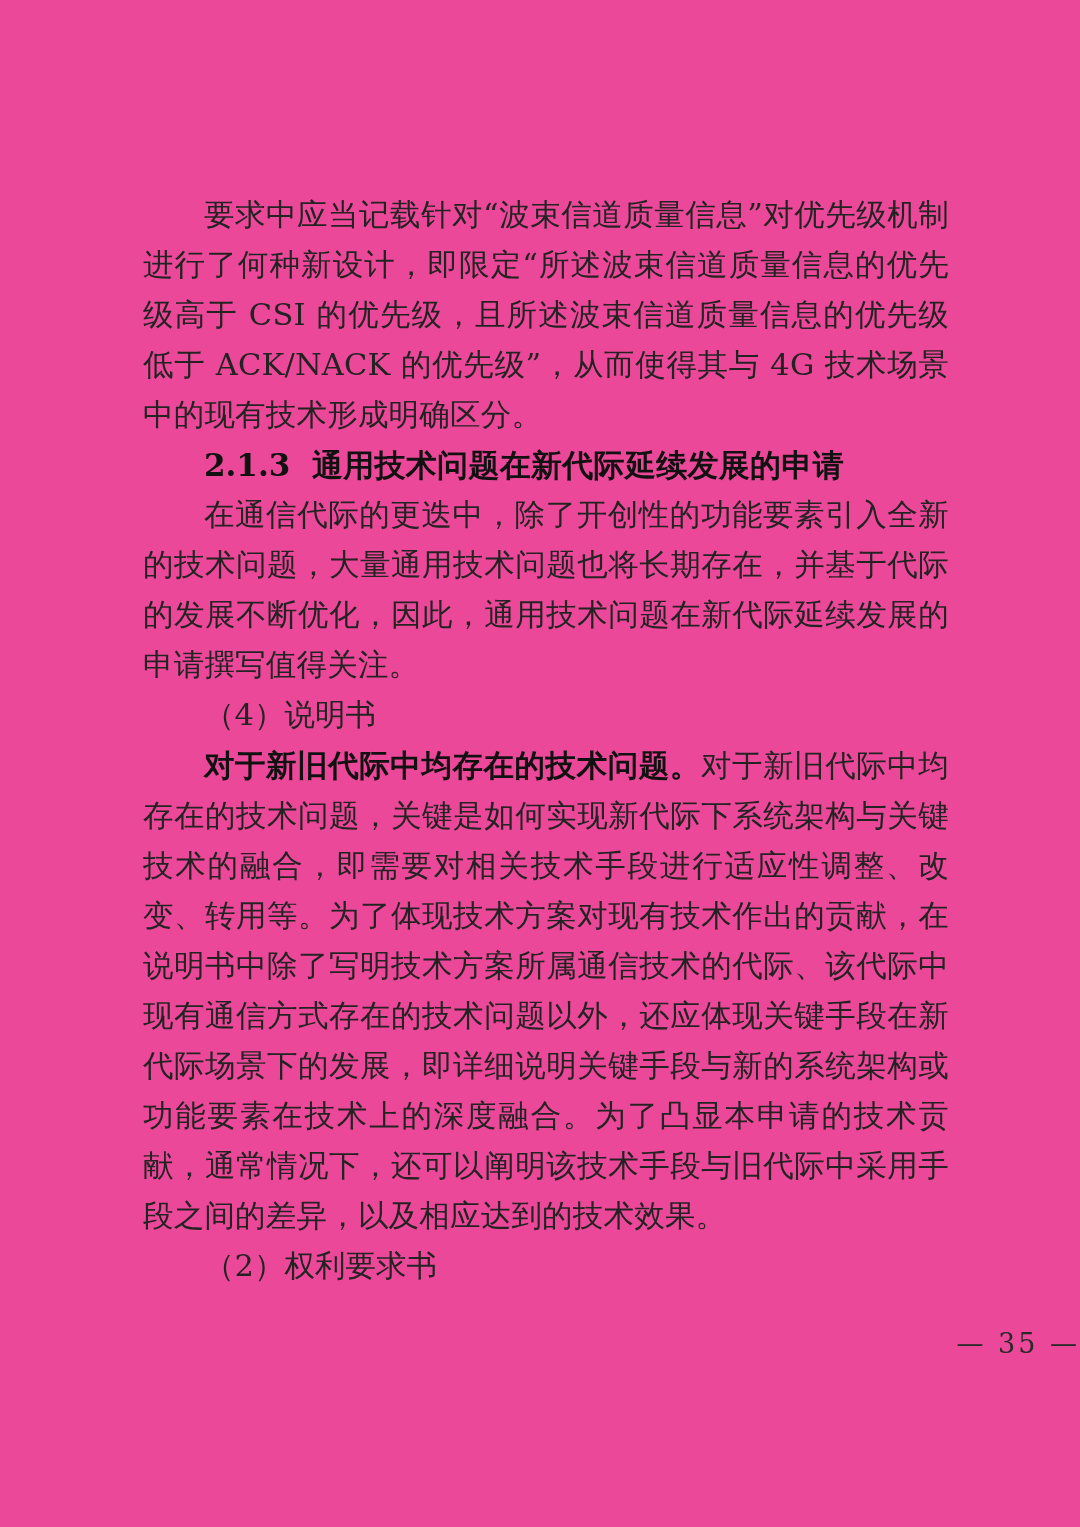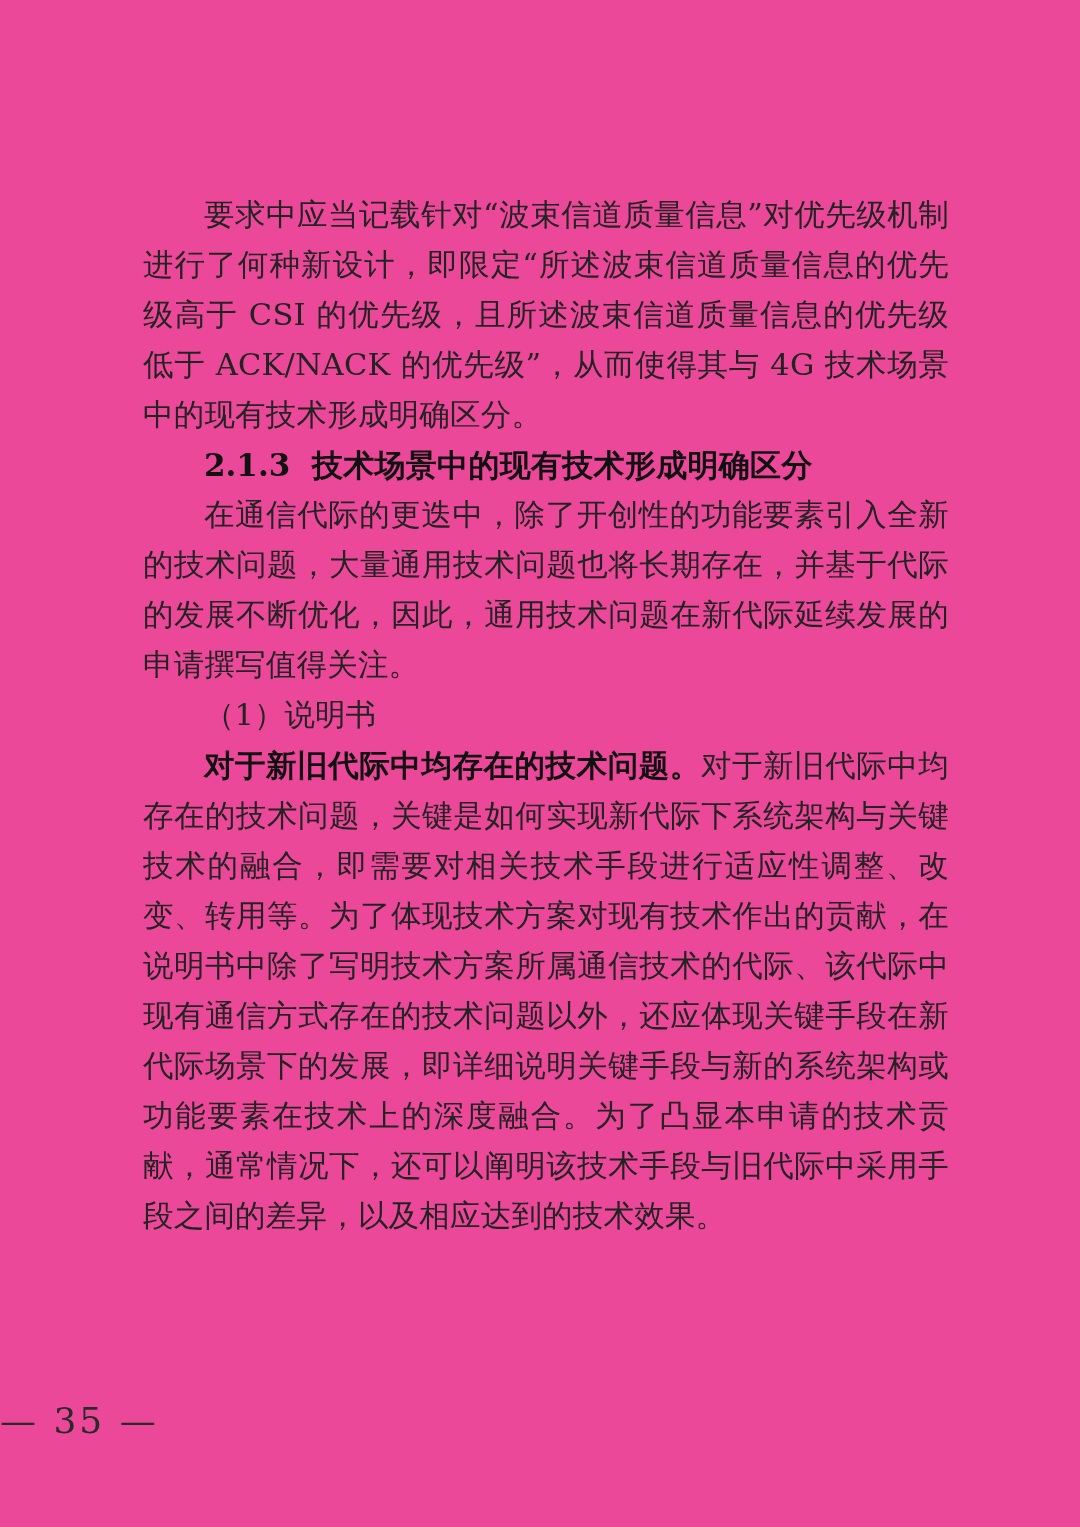--- a/index.html
+++ b/index.html
@@ -63,46 +63,47 @@
     color: #232323;
   }
   .lead {
     font-weight: bold;
     color: #111111;
   }
   .pagenum {
     position: absolute;
     left: 0;
     right: 0;
-    top: 1400px;
-    text-align: left;
-    font-size: 36px;
+    top: 1328px;
+    text-align: right;
+    font-size: 27px;
     font-family: "DejaVu Serif", "Liberation Serif", serif;
     color: #2a2a2a;
     letter-spacing: 3px;
   }
 </style>
 </head>
 <body>
 
 <div class="page">
   <div class="content">
 
     <p class="para indent">要求中应当记载针对“波束信道质量信息”对优先级机制进行了何种新设计，即限定“所述波束信道质量信息的优先级高于 CSI 的优先级，且所述波束信道质量信息的优先级低于 ACK/NACK 的优先级”，从而使得其与 4G 技术场景中的现有技术形成明确区分。</p>
 
     <h3 class="heading">
-      <span class="num">2.1.3</span><span>技术场景中的现有技术形成明确区分</span>
+      <span class="num">2.1.3</span><span>通用技术问题在新代际延续发展的申请</span>
     </h3>
 
     <p class="para indent">在通信代际的更迭中，除了开创性的功能要素引入全新的技术问题，大量通用技术问题也将长期存在，并基于代际的发展不断优化，因此，通用技术问题在新代际延续发展的申请撰写值得关注。</p>
 
-    <p class="subheading">（1）说明书</p>
+    <p class="subheading">（4）说明书</p>
 
     <p class="para indent">
       <span class="lead">对于新旧代际中均存在的技术问题。</span><span>对于新旧代际中均存在的技术问题，关键是如何实现新代际下系统架构与关键技术的融合，即需要对相关技术手段进行适应性调整、改变、转用等。为了体现技术方案对现有技术作出的贡献，在说明书中除了写明技术方案所属通信技术的代际、该代际中现有通信方式存在的技术问题以外，还应体现关键手段在新代际场景下的发展，即详细说明关键手段与新的系统架构或功能要素在技术上的深度融合。为了凸显本申请的技术贡献，通常情况下，还可以阐明该技术手段与旧代际中采用手段之间的差异，以及相应达到的技术效果。</span>
     </p>
 
+    <p class="subheading">（2）权利要求书</p>
 
 
   </div>
 
   <div class="pagenum">— 35 —</div>
 </div>
 
 </body></html>

